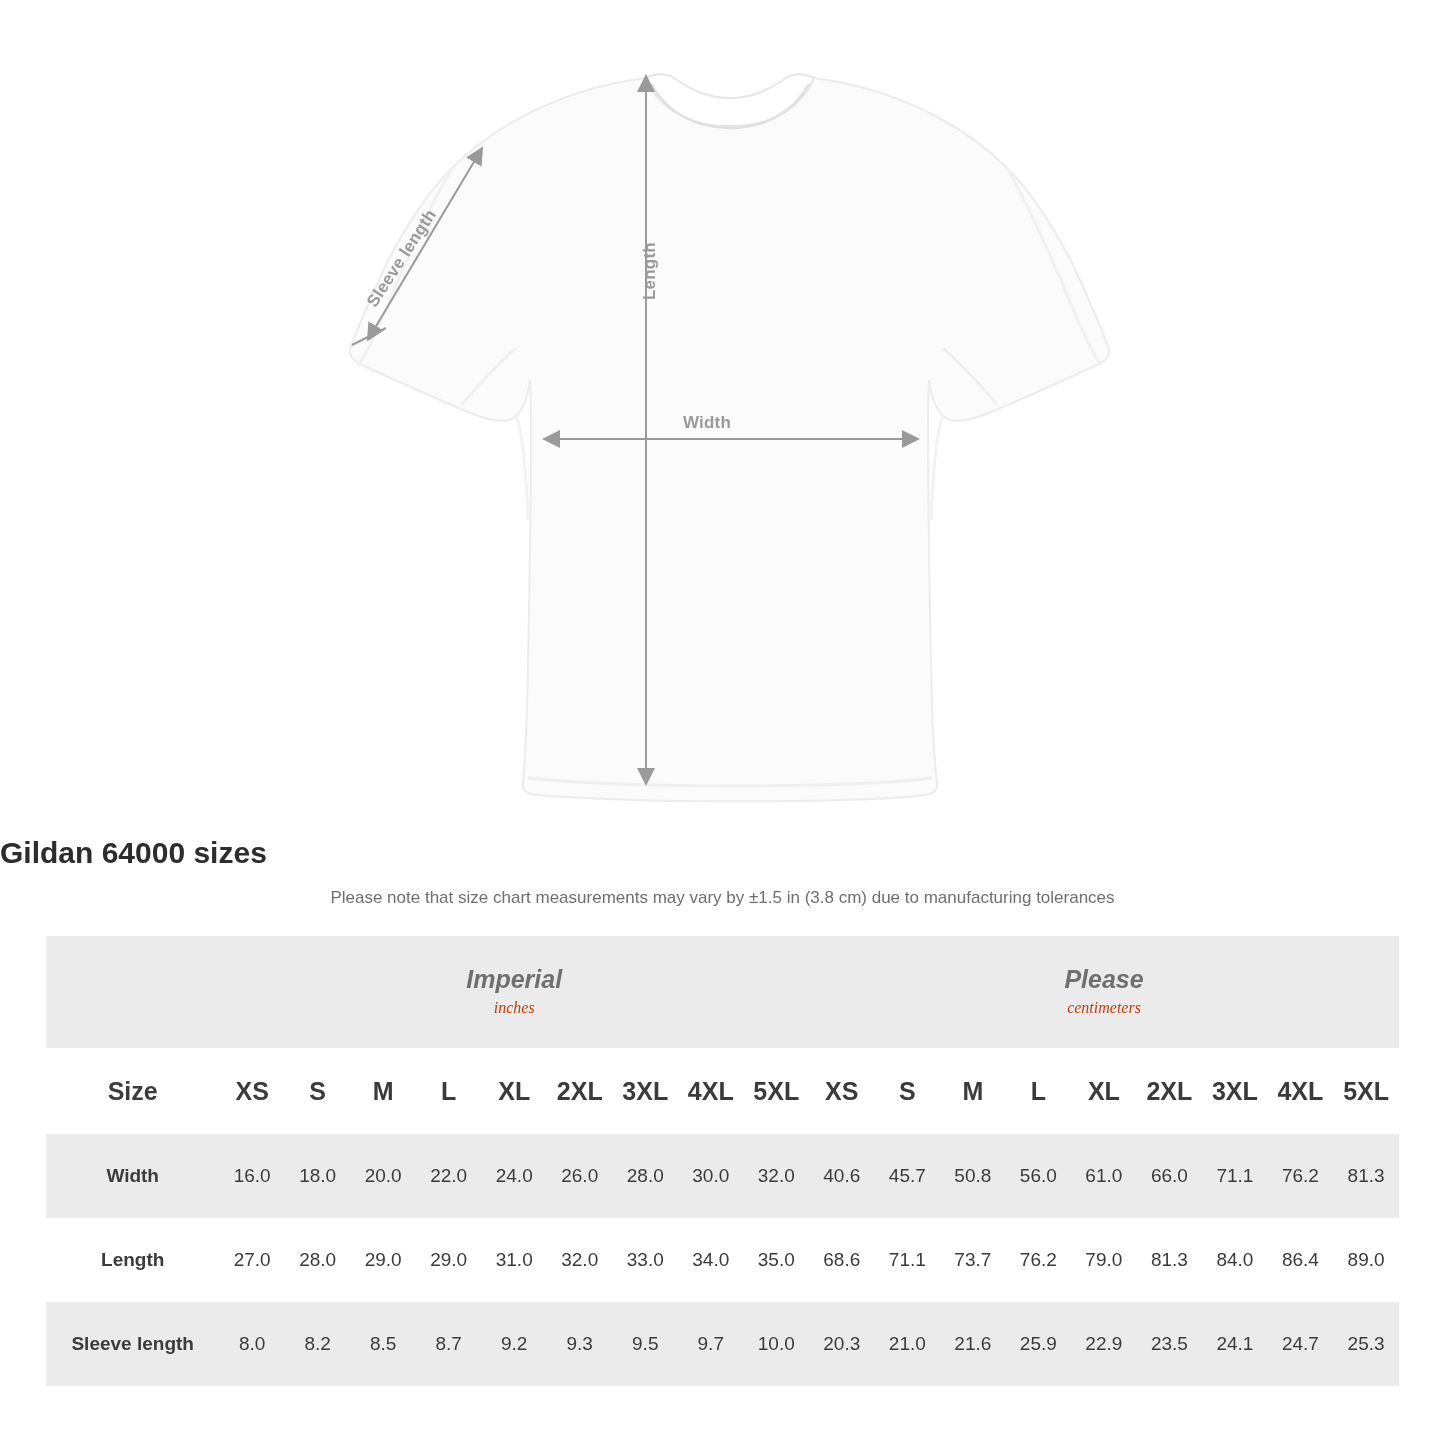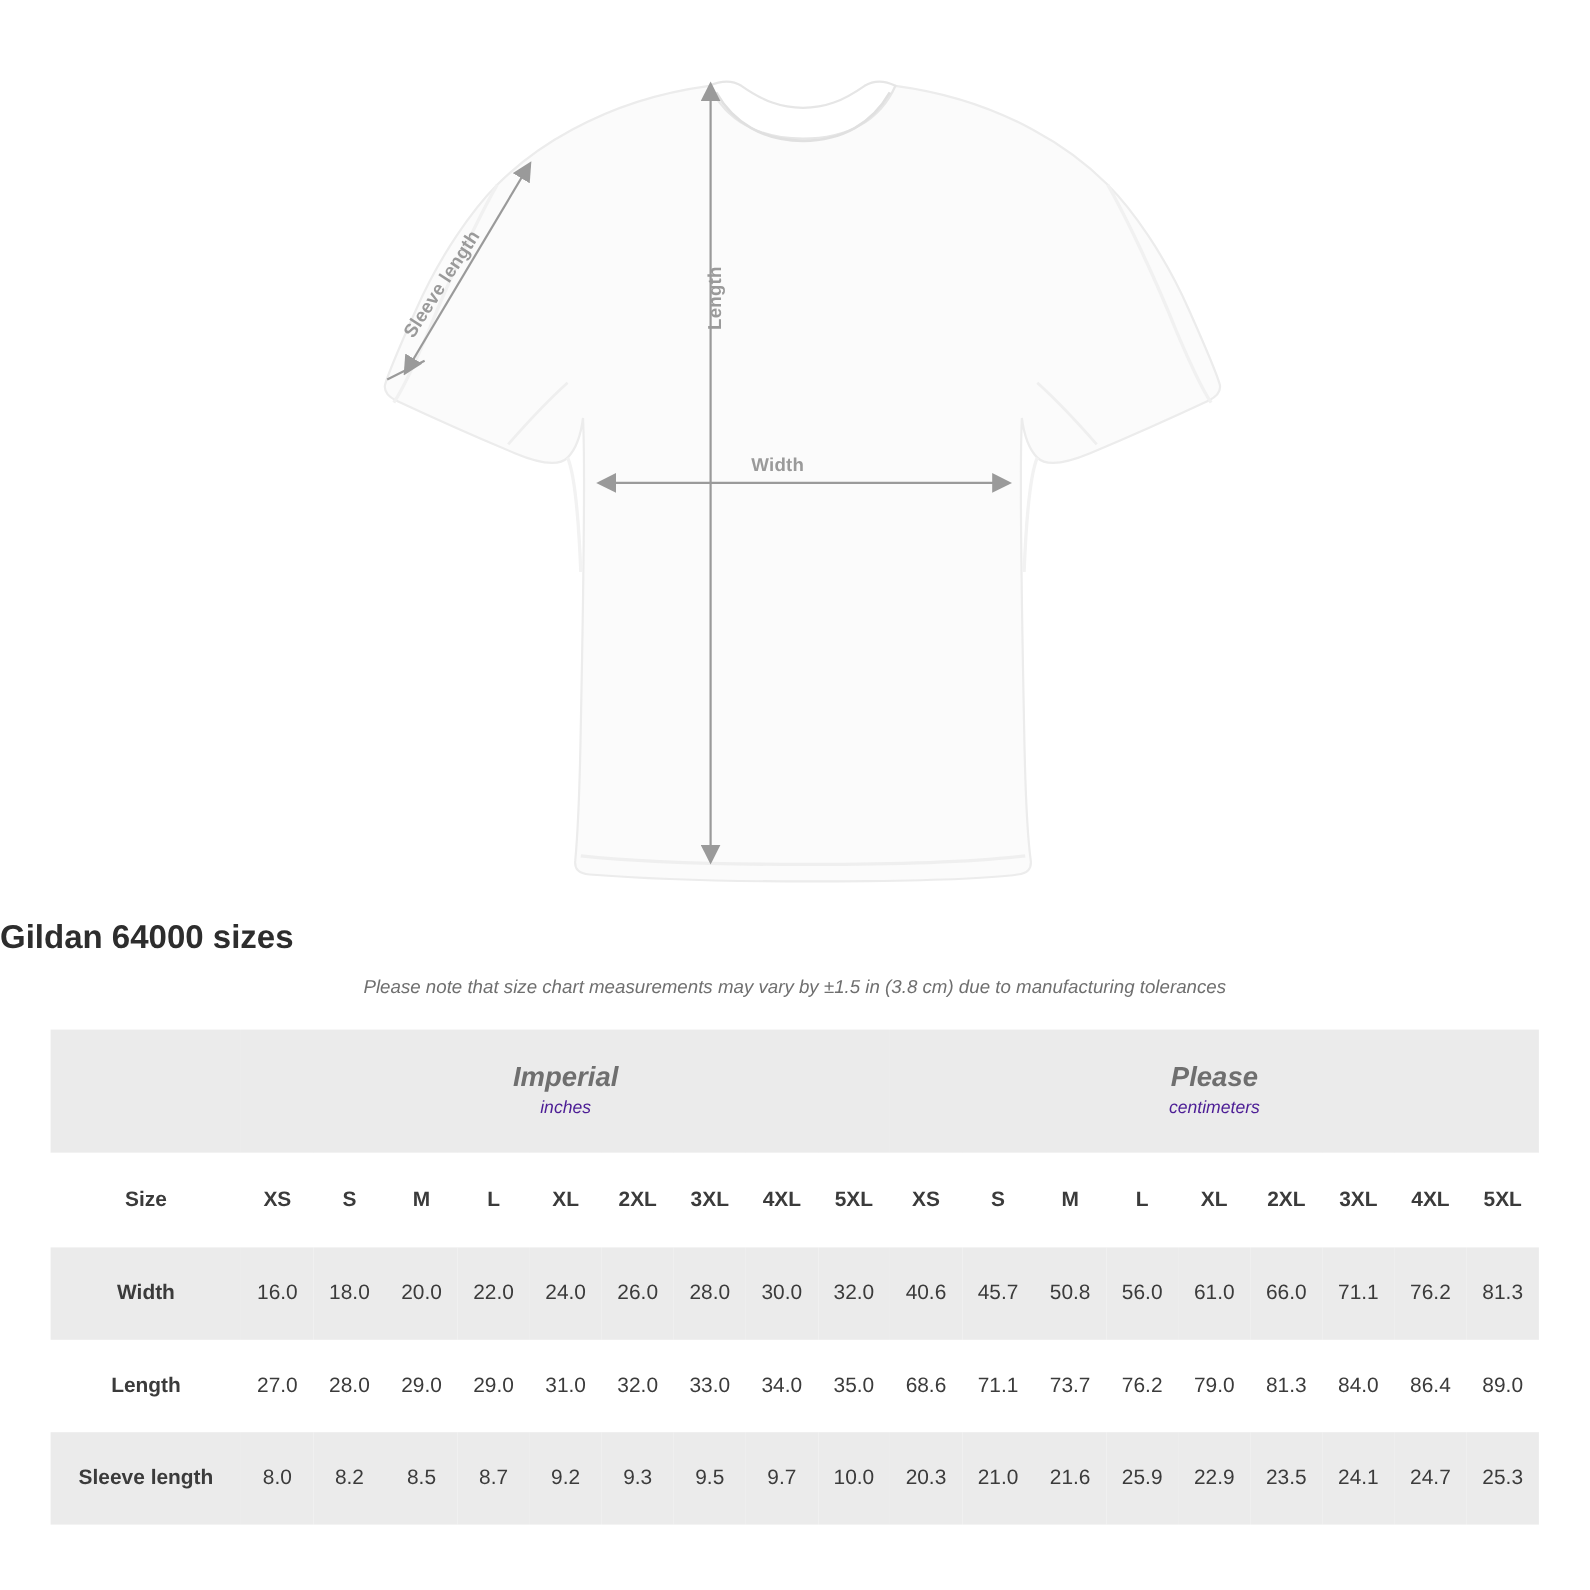--- a/index.html
+++ b/index.html
@@ -59,21 +59,20 @@
   
   .chart-title {
     font-size: 30px;
     font-weight: bold;
     color: #2d2d2d;
     margin: 6px 0 0 0;
   }
   .chart-note {
     text-align: center;
     font-size: 17px;
-    font-style: italic;
     color: #6f6f6f;
     margin: 18px 0 16px 0;
   }
 
   
   .table-wrap {
     margin: 28px 46px 0 46px;
   }
   table.size-table {
     border-collapse: collapse;
@@ -94,27 +93,28 @@
   .unit-head .unit-name {
     font-size: 25px;
     font-style: italic;
     font-weight: bold;
     color: #6f6f6f;
     line-height: 1.25;
   }
   .unit-head .unit-sub {
     font-size: 16px;
     font-style: italic;
-    color: #4c1d95;
+    color: #c2410c;
     line-height: 1.6;
+    font-family: Liberation Serif, serif;
   }
   tr.row-size td {
     height: 84px;
     background: #ffffff;
-    font-size: 19px;
+    font-size: 25px;
     color: #3b3b3b;
   }
   tr.row-shaded td {
     background: #ebebeb;
   }
   tr.row-data td {
     height: 82px;
     font-size: 19px;
     color: #3b3b3b;
   }

